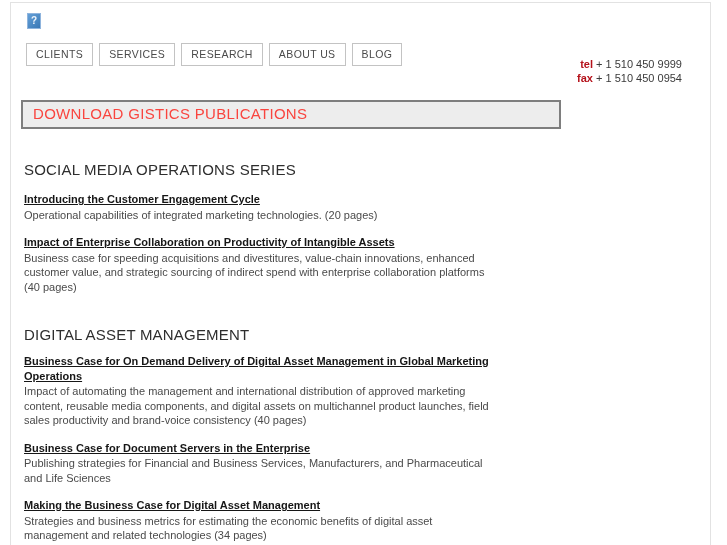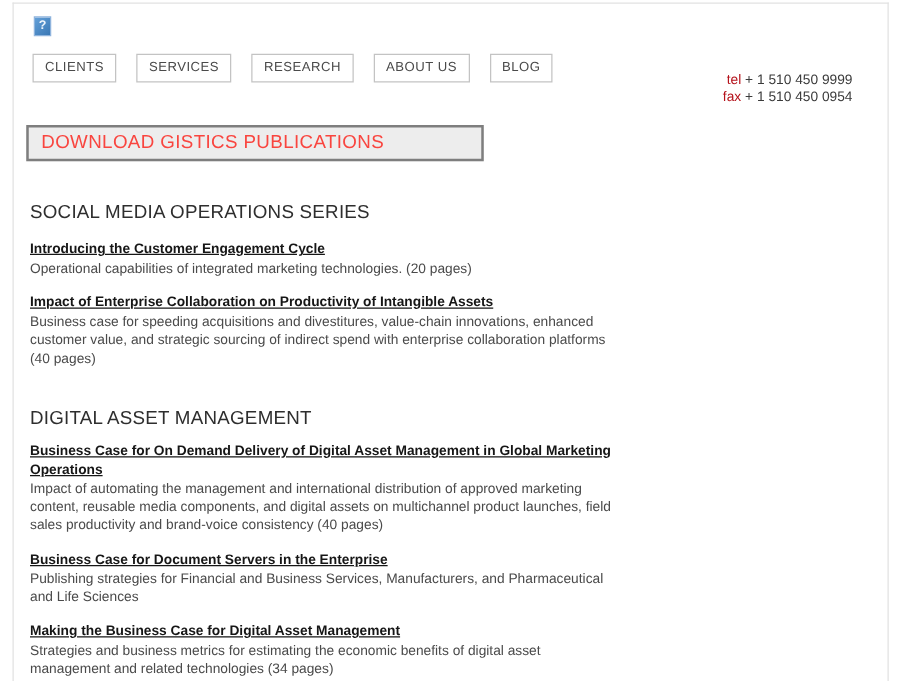--- a/index.html
+++ b/index.html
@@ -24,46 +24,46 @@
     width: 14px; height: 16px;
     border: 1px solid #8fb4dd;
     background: linear-gradient(135deg, #64a0d8 0%, #3a78b5 100%);
     color: #eef4fb;
     font-size: 10px; font-weight: bold;
     text-align: center; line-height: 14px;
   }
   
   .nav {
     position: absolute; left: 15px; top: 40px;
-    display: flex; gap: 16px;
+    display: flex; gap: 6px;
   }
   .nav-btn {
     border: 1px solid #c3c3c3;
     background: #ffffff;
     color: #4a4a4a;
     font-size: 10.5px;
     letter-spacing: 0.4px;
     padding: 4px 9px 5px;
     font-family: "Liberation Sans", sans-serif;
     cursor: pointer;
     white-space: nowrap;
   }
   
   .contact {
     position: absolute; right: 28px; top: 55px;
     text-align: right;
     font-size: 11px;
     line-height: 13.5px;
     color: #3a3a3a;
   }
-  .contact .lbl { color: #b5121b; font-weight: normal; }
+  .contact .lbl { color: #b5121b; font-weight: bold; }
   
   .title-box {
     position: absolute; left: 10px; top: 97px;
-    width: 366px;
+    width: 540px;
     border: 2px solid #7e7e7e;
     background: #ededed;
     padding: 4px 0 5px 10px;
     font-size: 15px;
     letter-spacing: 0.3px;
     color: #f9453f;
     line-height: 16px;
   }
   
   .content {

